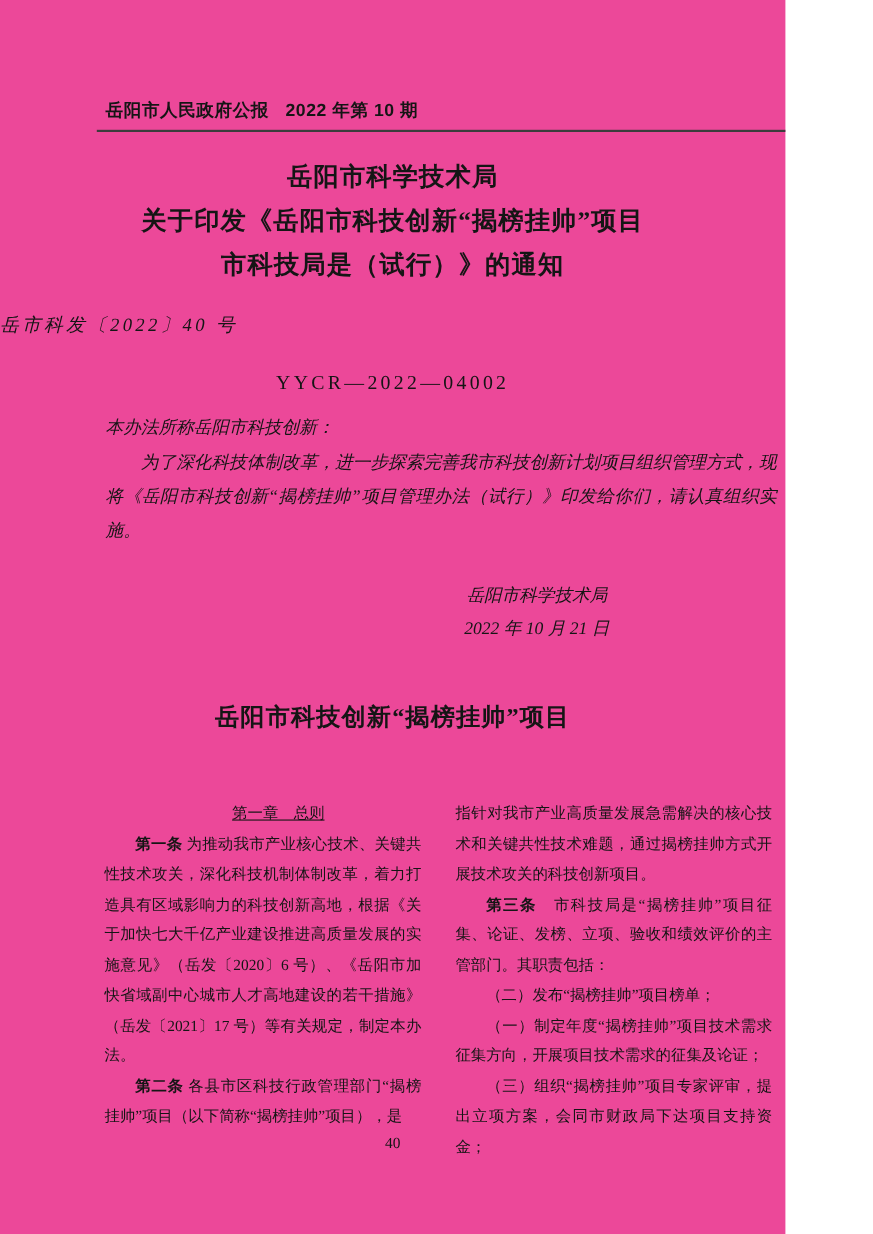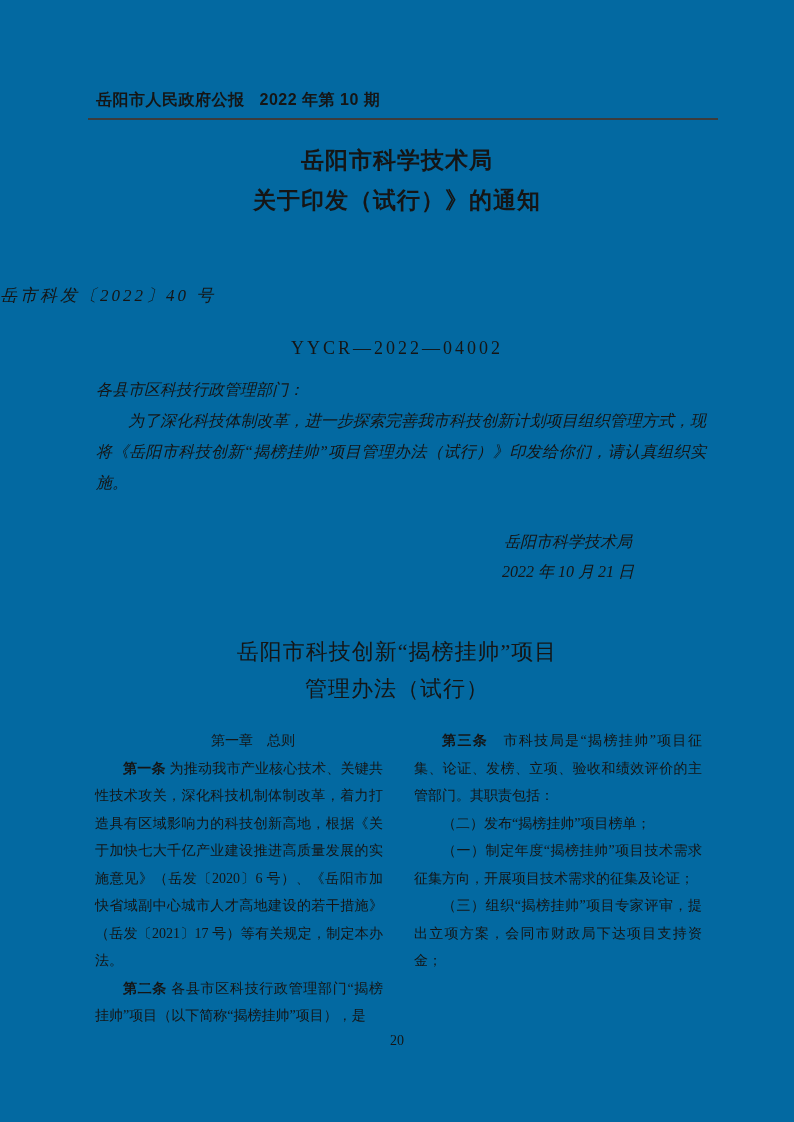--- a/index.html
+++ b/index.html
@@ -1,17 +1,17 @@
 <!DOCTYPE html>
 <html><head>
 <meta charset="utf-8">
 <style>
   html, body { margin:0; padding:0; background:#ffffff; }
   .page {
-    position:relative; width:794px; height:1122px; background:#0369a1;
+    position:relative; width:714px; height:1122px; background:#ec4899;
     font-family:"Liberation Serif","DejaVu Serif",serif; color:#151515;
     overflow:hidden;
   }
 
   
   .gz-header {
     position:absolute; left:88px; top:90px; width:622px;
     border-bottom:2px solid #3c3c3c; padding-bottom:7px; padding-left:8px;
     font-family:"Liberation Sans","DejaVu Sans",sans-serif;
     font-weight:bold; font-size:16px; letter-spacing:0.5px; white-space:nowrap;
@@ -42,83 +42,84 @@
   .notice .body-p { text-indent:2em;font-style:italic; }
 
   .signature {
     position:absolute; top:527px; right:160px; text-align:center;
     font-size:16px; line-height:30px; font-style:italic; white-space:nowrap;
   }
 
   
   .reg-title {
     position:absolute; top:633px; left:0; width:100%; text-align:center;
-    font-size:22px; font-weight:normal; line-height:37px; letter-spacing:1px;
+    font-size:22px; font-weight:bold; line-height:37px; letter-spacing:1px;
   }
 
   
   .columns {
     position:absolute; top:727px; left:95px; width:607px;
     display:flex; gap:31px;
   }
   .col { width:288px; font-size:14px; line-height:27.5px; text-align:justify; }
   .col p { margin:0; text-indent:2em; }
   .col p.cont { text-indent:0; }
-  .chapter { text-align:center; text-indent:0; margin:0 0 27.5px 0; }
+  .chapter { text-align:center; text-indent:0; margin:0 0 27.5px 0;text-decoration:underline; }
   .lead { font-weight:bold; }
 
   .page-num {
     position:absolute; top:1033px; left:0; width:100%; text-align:center;
     font-size:14px; font-style:normal;
   }
 </style>
 </head>
 <body>
 
 <div class="page">
 
   <div class="gz-header">
     <span>岳阳市人民政府公报</span><span class="issue">2022 年第 10 期</span>
   </div>
 
   <div class="doc-title">
     <div>岳阳市科学技术局</div>
-    <div>关于印发（试行）》的通知</div>
+    <div>关于印发《岳阳市科技创新“揭榜挂帅”项目</div>
+    <div>市科技局是（试行）》的通知</div>
   </div>
 
   <div class="doc-number">岳市科发〔2022〕40 号</div>
   <div class="doc-code">YYCR—2022—04002</div>
 
   <div class="notice">
-    <p>各县市区科技行政管理部门：</p>
+    <p>本办法所称岳阳市科技创新：</p>
     <p class="body-p">为了深化科技体制改革，进一步探索完善我市科技创新计划项目组织管理方式，现将《岳阳市科技创新“揭榜挂帅”项目管理办法（试行）》印发给你们，请认真组织实施。</p>
   </div>
 
   <div class="signature">
     <div>岳阳市科学技术局</div>
     <div>2022 年 10 月 21 日</div>
   </div>
 
   <div class="reg-title">
     <div>岳阳市科技创新“揭榜挂帅”项目</div>
-    <div>管理办法（试行）</div>
   </div>
 
   <div class="columns">
 
     <div class="col">
       <p class="chapter">第一章　总则</p>
       <p><span class="lead">第一条</span><span> 为推动我市产业核心技术、关键共性技术攻关，深化科技机制体制改革，着力打造具有区域影响力的科技创新高地，根据《关于加快七大千亿产业建设推进高质量发展的实施意见》（岳发〔2020〕6 号）、《岳阳市加快省域副中心城市人才高地建设的若干措施》（岳发〔2021〕17 号）等有关规定，制定本办法。</span></p>
       <p><span class="lead">第二条</span><span> 各县市区科技行政管理部门“揭榜挂帅”项目（以下简称“揭榜挂帅”项目），是</span></p>
     </div>
 
     <div class="col">
+      <p class="cont">指针对我市产业高质量发展急需解决的核心技术和关键共性技术难题，通过揭榜挂帅方式开展技术攻关的科技创新项目。</p>
       <p><span class="lead">第三条</span><span>　市科技局是“揭榜挂帅”项目征集、论证、发榜、立项、验收和绩效评价的主管部门。其职责包括：</span></p>
       <p>（二）发布“揭榜挂帅”项目榜单；</p>
       <p>（一）制定年度“揭榜挂帅”项目技术需求征集方向，开展项目技术需求的征集及论证；</p>
       <p>（三）组织“揭榜挂帅”项目专家评审，提出立项方案，会同市财政局下达项目支持资金；</p>
     </div>
 
   </div>
 
-  <div class="page-num">20</div>
+  <div class="page-num">40</div>
 
 </div>
 
 </body></html>

